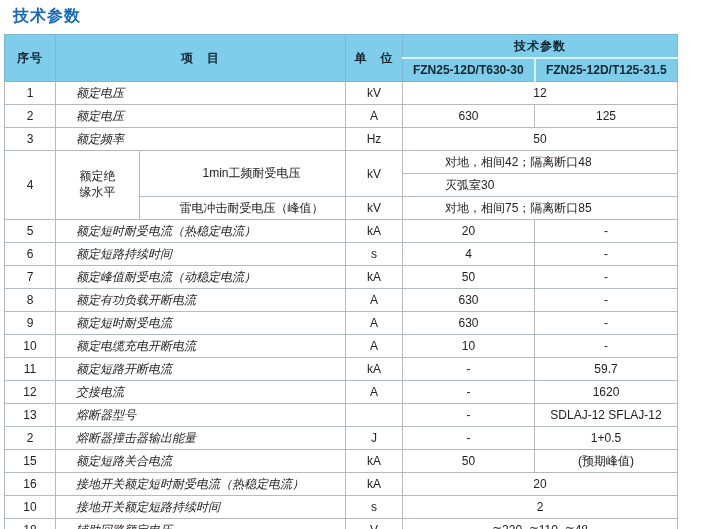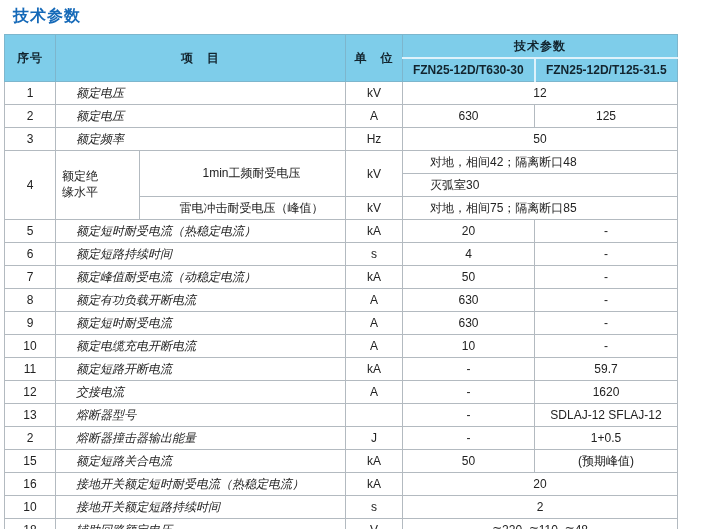--- a/index.html
+++ b/index.html
@@ -35,23 +35,23 @@
   }
   thead tr.h1{height:15px;}
   thead tr.h2{height:17px;}
   thead th.model-h{letter-spacing:0;font-size:12px;}
   thead th.group-h{border-bottom:2px solid #dff2fb;}
   thead tr.h2 th:last-child{border-left:2px solid #dff2fb;}
   td.item{text-align:left;padding-left:20px;font-style:italic;}
   td.sub-item{text-align:center;padding-left:18px;}
   td.group{
     white-space:pre-line;line-height:1.3;
-    text-align:left;padding:16px 6px;
-  }
-  td.val-left{text-align:left;padding-left:27px;}
+    text-align:center;padding:16px 6px;
+  }
+  td.val-left{text-align:left;padding-left:42px;}
 </style>
 </head>
 <body>
 
 <div class="page-title">技术参数</div>
 
 <table class="spec">
   <colgroup>
     <col class="c-seq">
       <col class="c-item-a">

